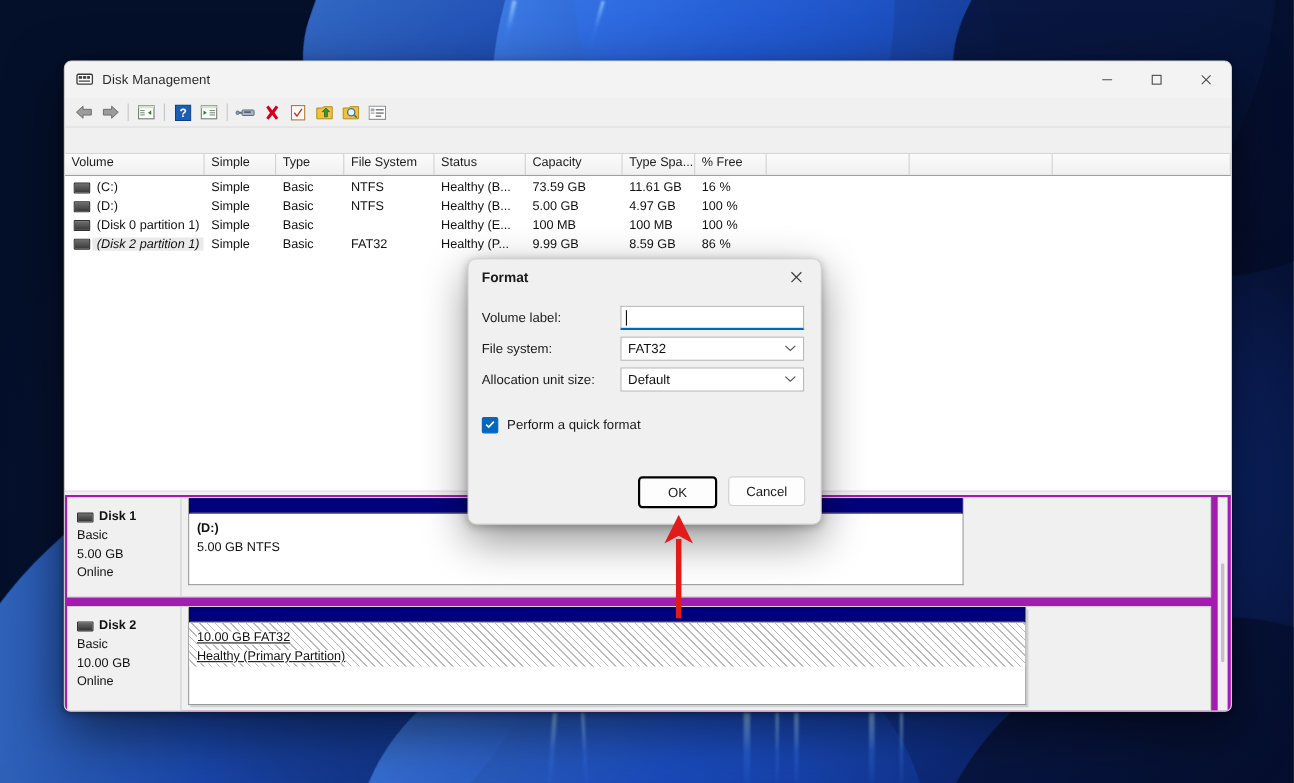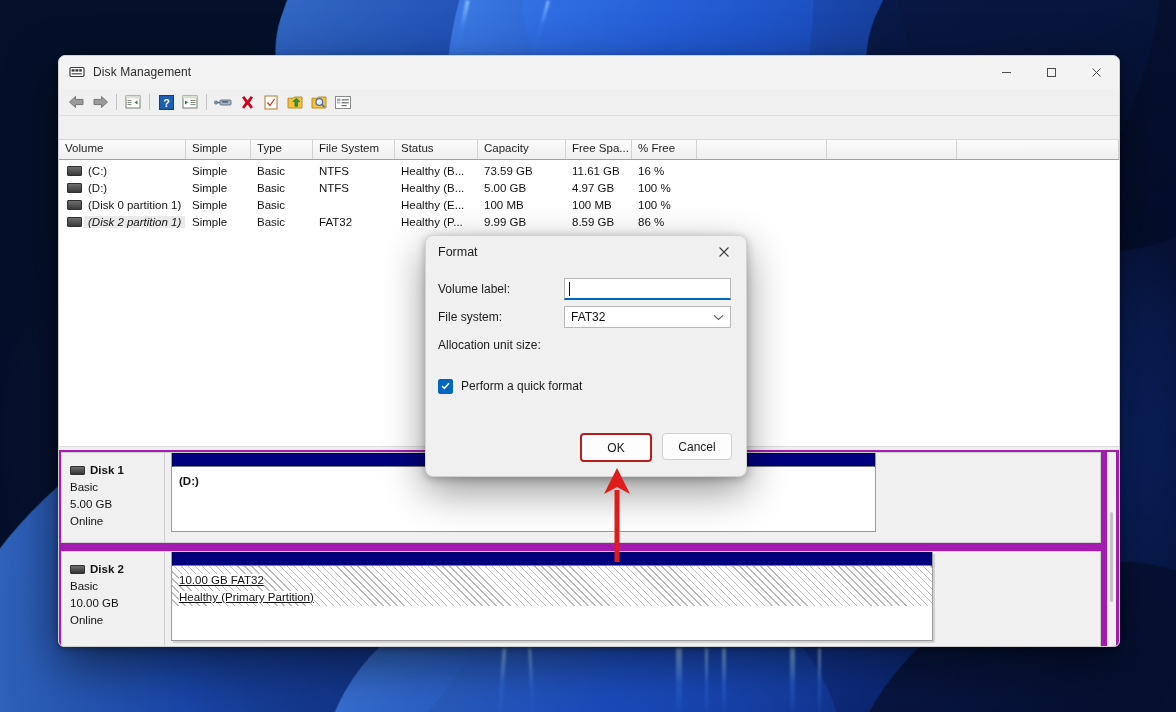--- a/index.html
+++ b/index.html
@@ -219,20 +219,21 @@
     background:#f0f0f0;
     border-radius: 8px;
     border: 1px solid #d2d2d2;
     box-shadow: 0 14px 40px rgba(0,0,0,.42), 0 2px 8px rgba(0,0,0,.25);
     overflow:hidden;
   }
   #fd-title {
     height: 31px; display:flex; align-items:center;
     position:relative;
     background:#f0f0f0;
+    font-weight:bold;
   }
   #fd-title .t { font-size:12.5px; color:#1b1b1b; margin-left:12px; }
   #fd-close {
     position:absolute; right:0; top:0;
     width:44px; height:31px; display:flex; align-items:center; justify-content:center;
     color:#3a3a3a;
   }
   #fd-body { padding: 8px 15px 0 12px; }
   .fd-field { display:flex; align-items:center; height: 28px; }
   .fd-field label { width:126px; font-size:12px; color:#1a1a1a; }
@@ -273,21 +274,21 @@
     position:absolute; right:14px; bottom:14px;
     display:flex; gap:10px;
   }
   .fd-btn {
     width: 68px; height: 25px;
     border:1px solid #cfcfcf; border-radius:4px;
     background:#fdfdfd;
     display:flex; align-items:center; justify-content:center;
     font-size:12px; color:#1a1a1a;
   }
-  .fd-btn.default { border:2px solid #b91c1c; }
+  .fd-btn.default { border:2px solid #000000; }
 
   
   #red-arrow { position:absolute; left:597px; top:464px; width:40px; height:100px; }
 </style>
 </head>
 <body>
 
 <div id="desktop">
   <div id="wall-base"></div>
 
@@ -428,21 +429,21 @@
     </div>
 
     <div id="listpane">
       <div id="list-header">
         <div class="hcell" style="width:127px">Volume</div>
         <div class="hcell" style="width:65px">Simple</div>
         <div class="hcell" style="width:62px">Type</div>
         <div class="hcell" style="width:82px">File System</div>
         <div class="hcell" style="width:83px">Status</div>
         <div class="hcell" style="width:88px">Capacity</div>
-        <div class="hcell" style="width:66px">Free Spa...</div>
+        <div class="hcell" style="width:66px">Type Spa...</div>
         <div class="hcell" style="width:65px">% Free</div>
         <div class="hcell" style="width:130px"></div>
         <div class="hcell" style="width:130px"></div>
         <div class="hcell" style="flex:1"></div>
       </div>
 
       <div style="padding-top:2px;">
 
         <div class="row">
           <div class="cell vol" style="width:127px">
@@ -514,20 +515,21 @@
           </div>
           <div>Basic</div>
           <div>5.00 GB</div>
           <div>Online</div>
         </div>
         <div class="disk-body">
           <div class="partition" style="left:6px; top:0px; width:705px; height:79px;">
             <div class="pbar"></div>
             <div class="pbody">
               <div class="plabel">(D:)</div>
+              <div>5.00 GB NTFS</div>
             </div>
           </div>
         </div>
       </div>
 
       <div class="diskrow" style="top:101px; height:102px;">
         <div class="disk-info">
           <div class="dname">
             <span class="dglyph"></span>
             <span>Disk 2</span>
@@ -580,20 +582,28 @@
           <span class="chev">
             <svg width="11" height="7" viewBox="0 0 11 7">
                 <path d="M1 1.4 L5.5 5.6 L10 1.4" fill="none" stroke="#555" stroke-width="1.1"></path>
               </svg>
           </span>
         </div>
       </div>
 
       <div class="fd-field">
         <label>Allocation unit size:</label>
+        <div class="fd-select">
+          <span>Default</span>
+          <span class="chev">
+            <svg width="11" height="7" viewBox="0 0 11 7">
+                <path d="M1 1.4 L5.5 5.6 L10 1.4" fill="none" stroke="#555" stroke-width="1.1"></path>
+              </svg>
+          </span>
+        </div>
       </div>
 
       <div style="height:10px"></div>
 
       <div class="fd-check checked">
         <span class="box">
           <svg width="9" height="8" viewBox="0 0 9 8">
               <path d="M1 4 L3.3 6.3 L8 1.3" fill="none" stroke="#fff" stroke-width="1.5"></path>
             </svg>
         </span>

